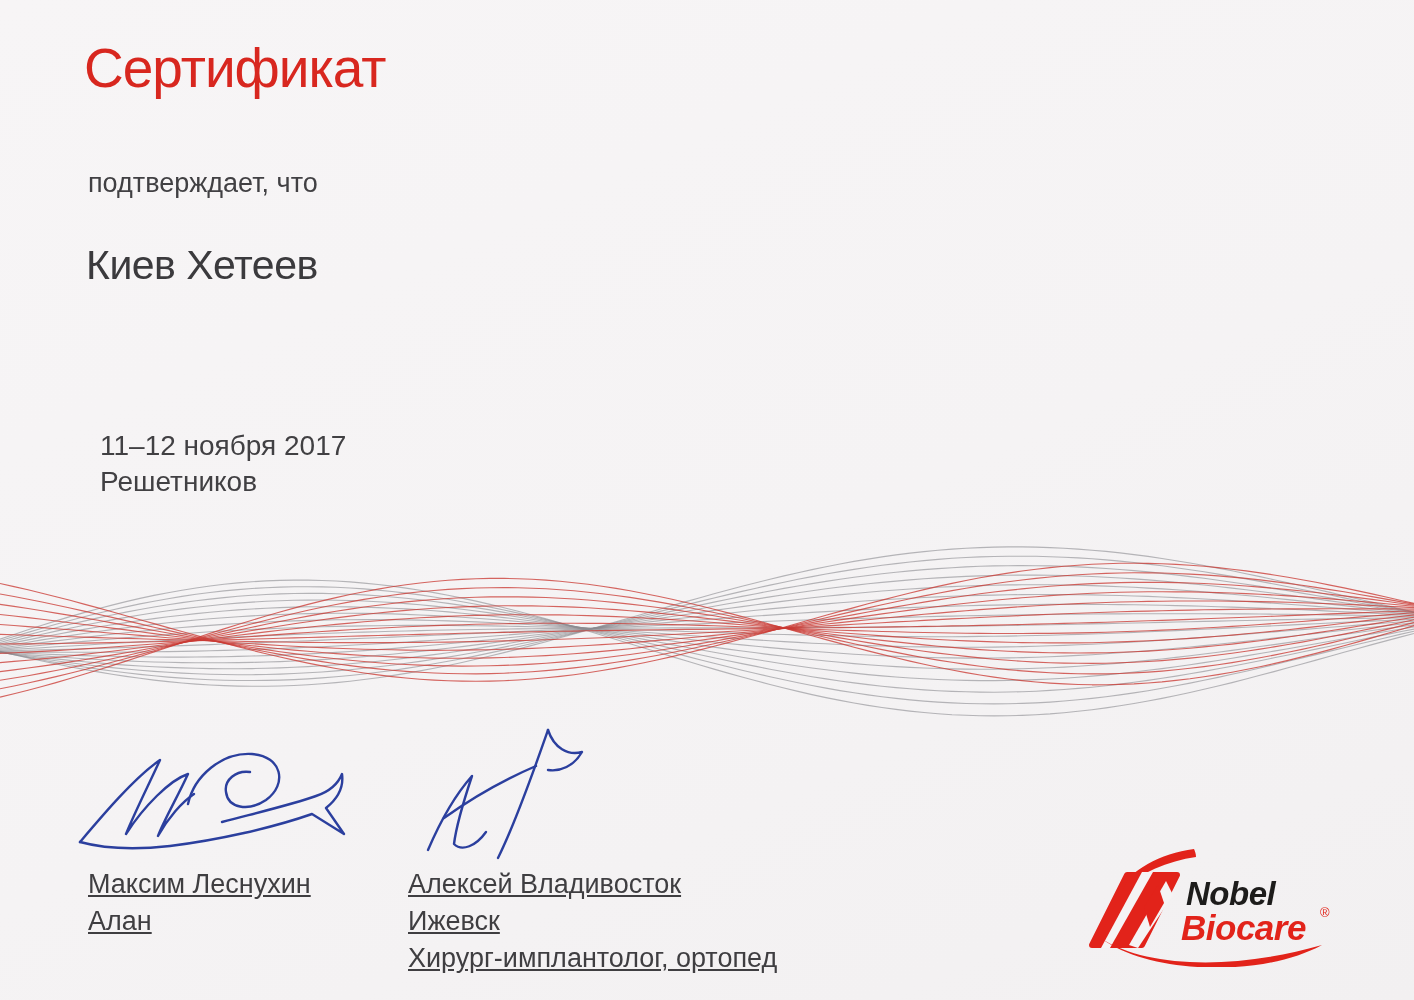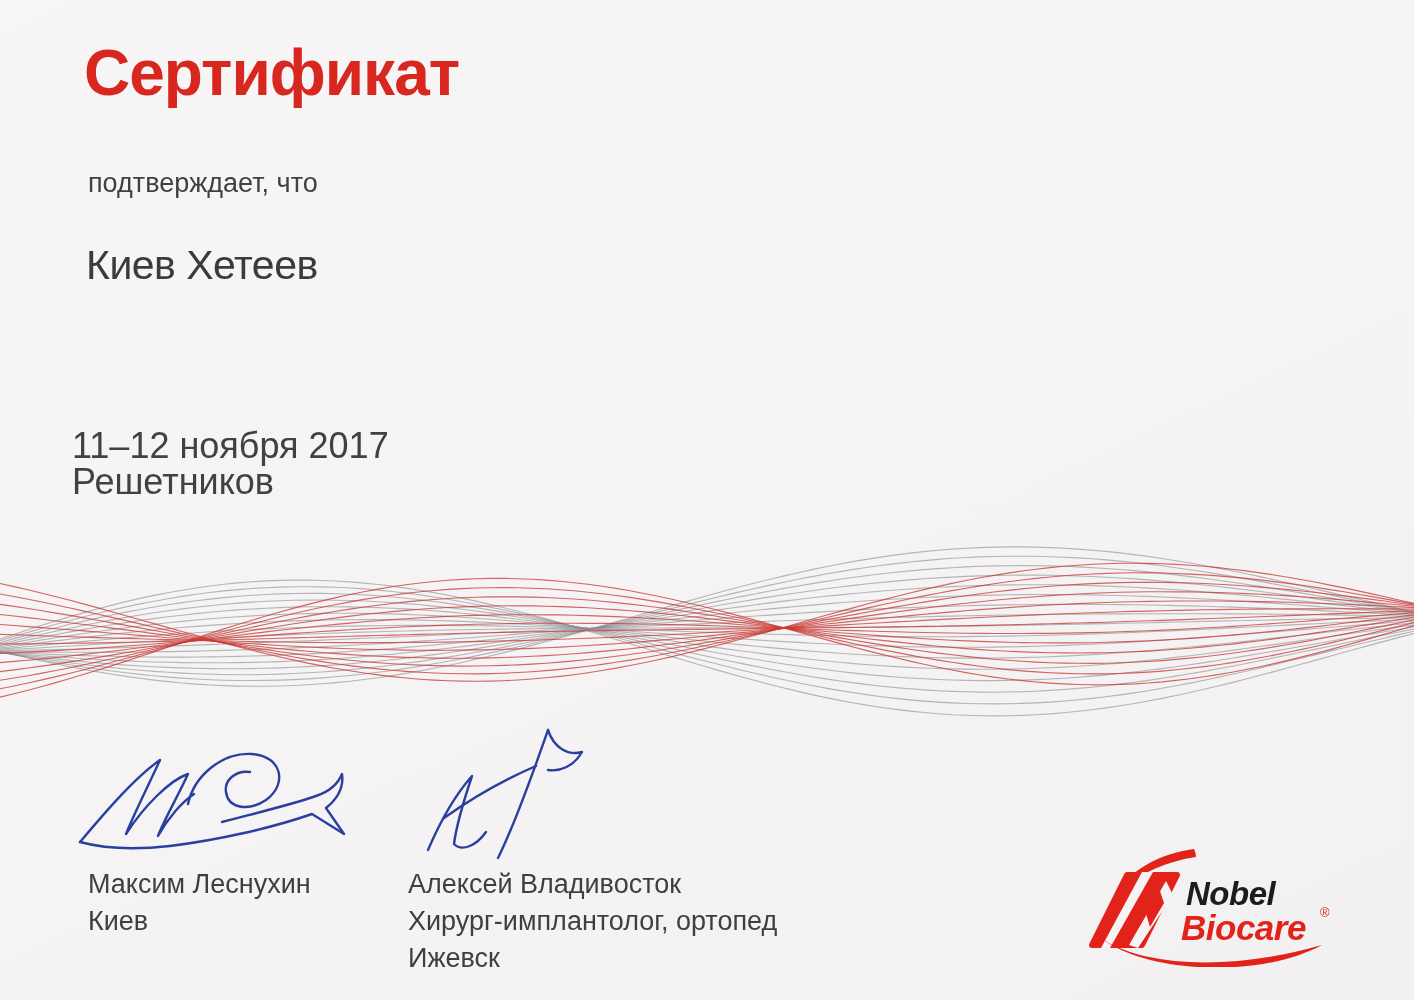--- a/index.html
+++ b/index.html
@@ -8,32 +8,32 @@
     font-family:"Liberation Sans","DejaVu Sans",sans-serif;
     background:#e9e7e8;
   }
   .page{
     position:relative;width:1414px;height:1000px;
     background:linear-gradient(155deg,#f7f5f6 0%,#f5f3f4 55%,#f2f0f1 100%);
   }
   #waves{position:absolute;left:0;top:0;width:1414px;height:1000px;pointer-events:none;}
   .title{
     position:absolute;left:84px;top:36px;margin:0;
-    font-size:64px;font-weight:700;letter-spacing:-1px;
+    font-size:55px;font-weight:400;letter-spacing:-1px;
     color:#d8271f;
     text-align:right;
   }
   .intro{position:absolute;left:88px;top:168px;font-size:27px;color:#414043;}
   .recipient{position:absolute;left:86px;top:242px;font-size:41px;color:#3b3a3d;letter-spacing:-0.5px;}
   .course{position:absolute;left:88px;top:328px;width:850px;font-size:27.5px;line-height:37px;color:#3b3a3d;}
-  .when{position:absolute;left:72px;top:428px;font-size:36px;line-height:36px;color:#414043;}
+  .when{position:absolute;left:100px;top:428px;font-size:28px;line-height:36px;color:#414043;}
   .sig{position:absolute;}
   .sig1{left:76px;top:738px;}
   .sig2{left:410px;top:722px;}
-  .signer{position:absolute;top:866px;font-size:27px;line-height:37px;color:#3f3e41;}
+  .signer{position:absolute;top:866px;font-size:27px;line-height:37px;color:#3f3e41;text-decoration:underline;}
   .signer1{left:88px;}
   .signer2{left:408px;}
   .logo{position:absolute;left:1082px;top:845px;}
 </style>
 </head>
 <body>
 
 <div class="page">
 
   <svg id="waves" viewBox="0 0 1414 1000">
@@ -89,27 +89,27 @@
 
   <svg class="sig sig2" width="196" height="142" viewBox="0 0 196 142" fill="none" stroke="#2b3f9e" stroke-width="2.4" stroke-linecap="round" stroke-linejoin="round">
     <path d="M18,128 C30,100 46,72 62,54 C54,78 46,106 44,122 C52,130 66,124 76,110"></path>
     <path d="M34,96 C62,76 98,56 126,44"></path>
     <path d="M138,8 C124,48 106,100 88,136"></path>
     <path d="M138,8 C144,26 158,34 172,30 C164,44 150,50 138,48"></path>
   </svg>
 
   <div class="signer signer1">
     <div>Максим Леснухин</div>
-    <div>Киев</div>
+    <div>Алан</div>
   </div>
 
   <div class="signer signer2">
     <div>Алексей Владивосток</div>
+    <div>Ижевск</div>
     <div>Хирург-имплантолог, ортопед</div>
-    <div>Ижевск</div>
   </div>
 
   <svg class="logo" width="256" height="122" viewBox="0 0 256 122">
 
     <path d="M112,4 C78,8 48,26 36,46 C58,28 86,16 114,12 C114,9 113,6 112,4 Z" fill="#e2231a"></path>
 
     <path d="M10,100 L45,30 L95,30 L60,100 Z" fill="#e2231a" stroke="#e2231a" stroke-width="6" stroke-linejoin="round"></path>
 
     <path d="M60,27 L71,27 L28,103 L19,103 Z" fill="#f5f3f4"></path>
     <path d="M84,36 L91,50 L56,103 L47,100 Z" fill="#f5f3f4"></path>

